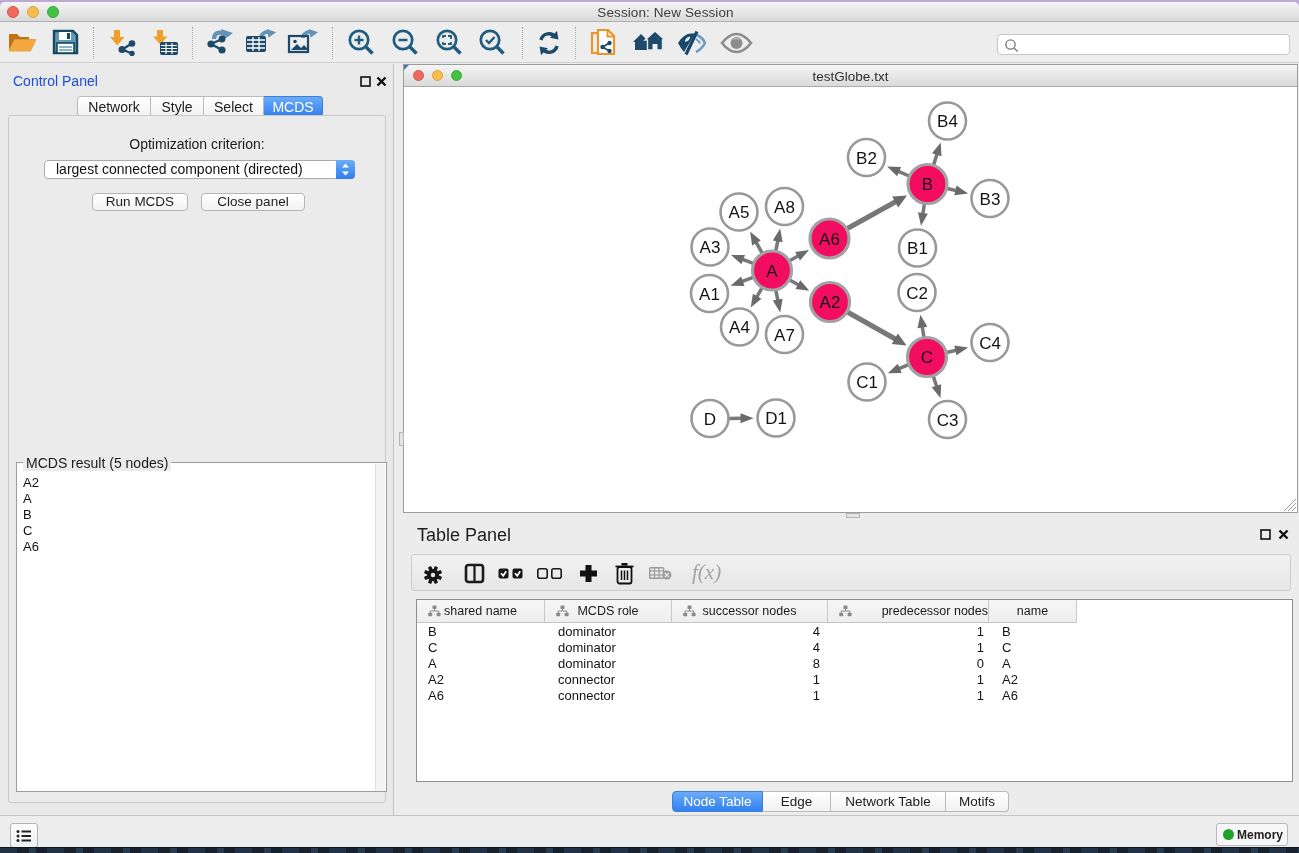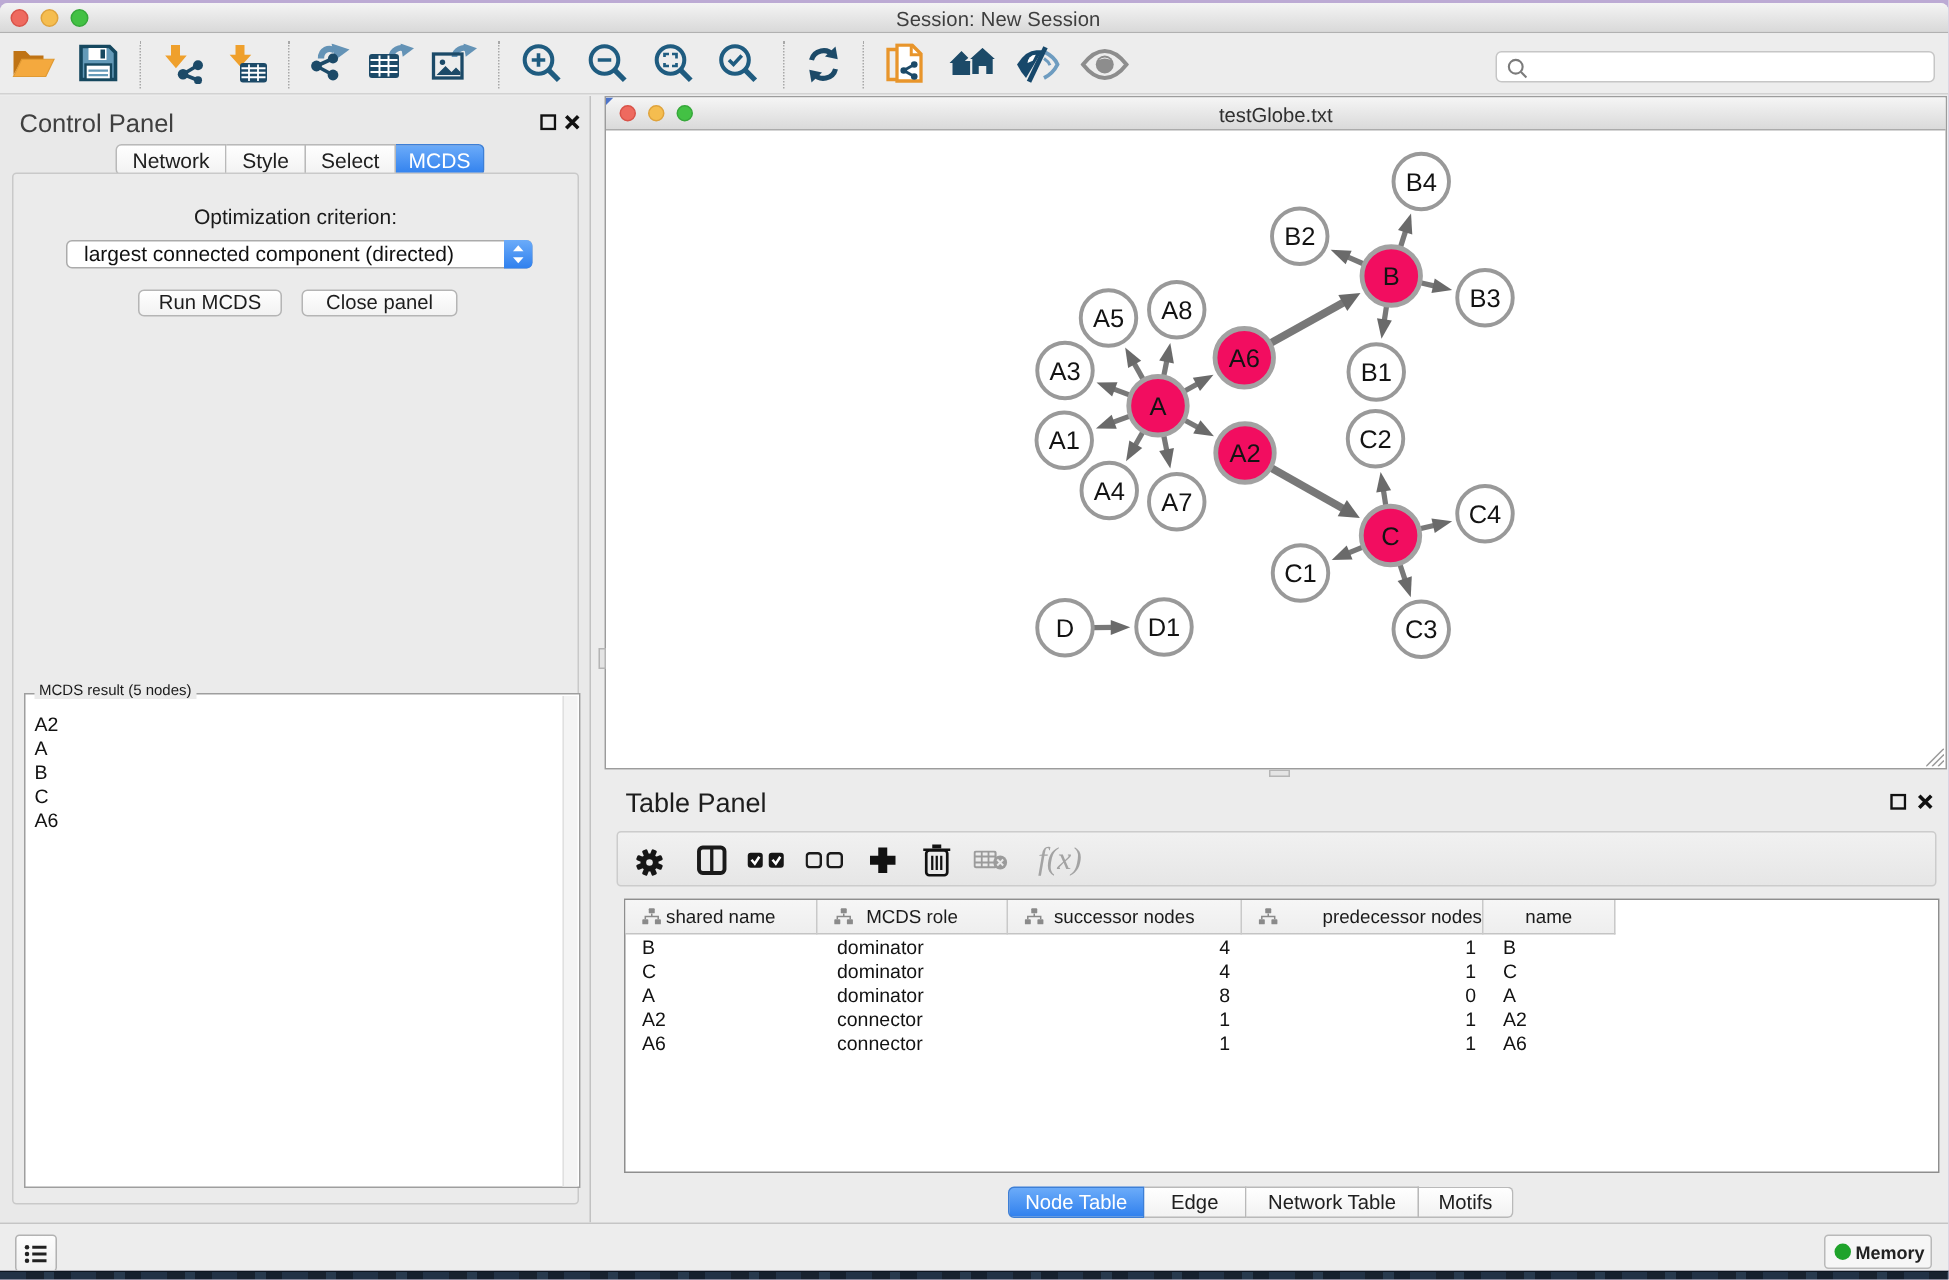--- a/index.html
+++ b/index.html
@@ -15,32 +15,32 @@
   background:linear-gradient(#f4f4f4,#d9d9d9); border-bottom:1px solid #b1b1b1;
   border-radius:5px 5px 0 0;padding-left:16px; }
 .tl { position:absolute; top:4px; width:12px; height:12px; border-radius:50%; }
 #titlebar .t { position:absolute; top:3px; width:100%; text-align:center; font-size:13.5px; letter-spacing:0.1px; color:#3e3e3e; }
 #toolbar { position:absolute; left:0; top:21px; width:1299px; height:40px; background:#ededed; border-bottom:1px solid #d2d2d2; }
 .tsep { position:absolute; top:4px; height:32px; width:0; border-left:1px dotted #a8a8a8; }
 .ticon { position:absolute; top:6px; }
 #searchbox { position:absolute; left:997px; top:11px; width:293px; height:21px; background:#fff; border:1px solid #c6c6c6; border-radius:4px; }
 
 #lpanel { position:absolute; left:0; top:62px; width:394px; height:751px; background:#e9e9e9; border-right:1px solid #c2c2c2; }
-#lpanel .hdr { position:absolute; left:13px; top:9px; font-size:17px; color:#404040; }
+#lpanel .hdr { position:absolute; left:13px; top:9px; font-size:14px; color:#1d4ed8; }
 .tabs { position:absolute; display:flex; }
 .tab { height:21px; font-size:14px; color:#202020; background:linear-gradient(#ffffff,#f2f2f2); border:1px solid #b9b9b9; border-left:none; line-height:20px; text-align:center; }
 .tab.first { border-left:1px solid #b9b9b9; border-radius:4px 0 0 4px; }
 .tab.last { border-radius:0 4px 4px 0; }
 .tab.sel { background:linear-gradient(#6babf9,#3181ee); color:#fff; border-color:#3d7fd6; }
 #tabpane { position:absolute; left:8px; top:51px; width:378px; height:688px; background:#ebebeb; border:1px solid #c9c9c9; border-radius:3px; }
 .btn { position:absolute; background:linear-gradient(#ffffff,#f2f2f2); border:1px solid #b5b5b5; border-radius:4px; font-size:13.5px; color:#1d1d1d; text-align:center; }
 #combo { position:absolute; left:44px; top:96px; width:311px; height:19px; background:#fff; border:1px solid #ababab; border-radius:4px; font-size:14px; color:#111; line-height:17px; padding-left:11px; }
 #combo .cap { position:absolute; right:-1px; top:-1px; width:19px; height:19px; border-radius:0 4px 4px 0; background:linear-gradient(#6babf9,#2f80ee); }
 #mcdsbox { position:absolute; left:16px; top:398px; width:371px; height:330px; background:#fff; border:1px solid #9e9e9e; }
-#mcdsbox .legend { position:absolute; left:6px; top:-8px; background:#ebebeb; padding:0 3px; font-size:10px; color:#1b1b1b; }
+#mcdsbox .legend { position:absolute; left:6px; top:-8px; background:#ebebeb; padding:0 3px; font-size:14px; color:#1b1b1b; }
 #mcdsbox .sb { position:absolute; right:1px; top:1px; width:10px; height:327px; background:#f4f4f4; border-left:1px solid #e0e0e0; }
 #mcdsbox .items { position:absolute; left:6px; top:12px; font-size:13px; color:#111; line-height:16px; }
 
 #netwin { position:absolute; left:403px; top:62px; width:895px; height:449px; background:#fff; border:1px solid #9c9c9c; }
 #nettitle { position:absolute; left:0; top:0; width:100%; height:22px; background:linear-gradient(#f5f5f5,#dadada); border-bottom:1px solid #ababab; }
 #nettitle .t { position:absolute; top:4px; width:100%; text-align:center; font-size:13.5px; color:#2f2f2f; }
 .tl2 { position:absolute; top:4.5px; width:11px; height:11px; border-radius:50%; }
 #tpanel { position:absolute; left:404px; top:519px; width:895px; height:296px; }
 #tpanel .hdr { position:absolute; left:13px; top:4px; font-size:18px; color:#1d1d1d; }
 #ttoolbar { position:absolute; left:7px; top:33px; width:880px; height:37px; background:linear-gradient(#f1f1f1,#e6e6e6); border:1px solid #cccccc; border-radius:3px; }

